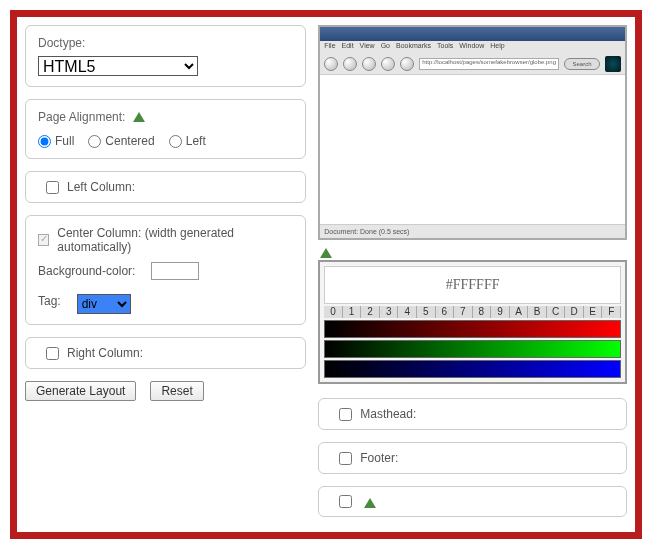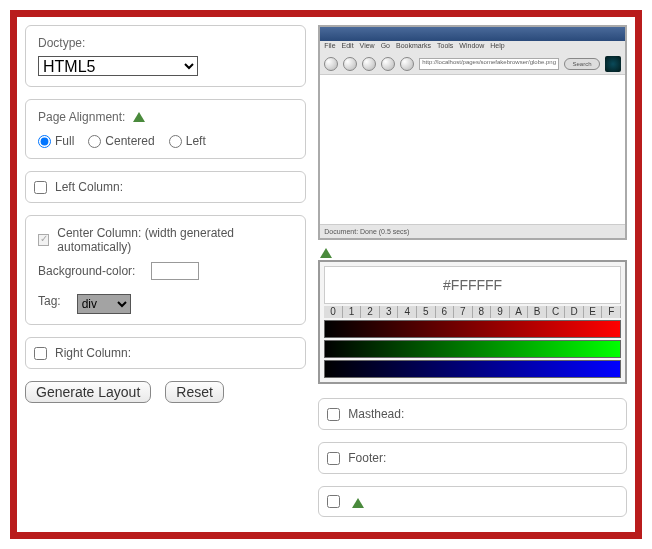--- a/index.html
+++ b/index.html
@@ -26,21 +26,21 @@
   }
   .left-col { width: 290px; }
   .right-col { flex: 1; }
   .group {
     border: 1px solid #ccc;
     border-radius: 6px;
     padding: 10px 12px;
     margin-bottom: 12px;
     background: #fff;
   }
-  .group.tight { padding: 8px 8px; }
+  .group.tight { padding: 8px 20px; }
   .label { color: #666; }
   select {
     width: 160px;
     font-size: 16px;
     margin-top: 6px;
     border: 1px solid #555;
     height: 20px;
     background: #fff;
   }
   .radios { margin-top: 10px; display: flex; gap: 14px; align-items: center; }
@@ -50,28 +50,28 @@
   .row + .row { margin-top: 8px; gap: 16px; }
   .txtfield {
     width: 48px; height: 18px;
     border: 1px solid #999;
     background: #fff;
   }
   .tagselect {
     width: 54px; height: 20px;
     border: 1px solid #555;
     font-size: 12px;
-    background: #a3a3a3;
+    background: #3b82f6;
   }
   .btns { display: flex; gap: 14px; margin-top: 2px; }
   button.action {
-    font-size: 14px;
+    font-size: 12px;
     padding: 2px 10px;
     border: 1px solid #888;
-    border-radius: 7px;
+    border-radius: 2px;
     background: linear-gradient(#fdfdfd,#e9e9e9);
     color: #333;
     cursor: pointer;
   }
   .warn-icon {
     display: inline-block;
     width: 0; height: 0;
     border-left: 6px solid transparent;
     border-right: 6px solid transparent;
     border-bottom: 10px solid #4a8a3c;
@@ -149,20 +149,21 @@
     background: #f4f4f4;
     margin-bottom: 14px;
   }
   .picker .hexbox {
     background: #fff;
     border: 1px solid #ccc;
     height: 38px;
     display: flex; align-items: center; justify-content: center;
     font-size: 14px; color: #666;
     margin-bottom: 2px;
+    font-family: Liberation Serif, serif;
   }
   .hexcells {
     display: flex;
   }
   .hexcells div {
     flex: 1;
     text-align: center;
     font-size: 10px;
     color: #333;
     background: #ddd;

